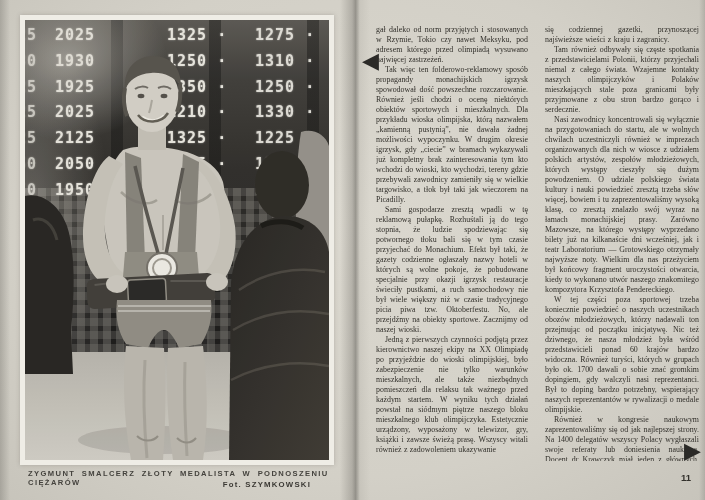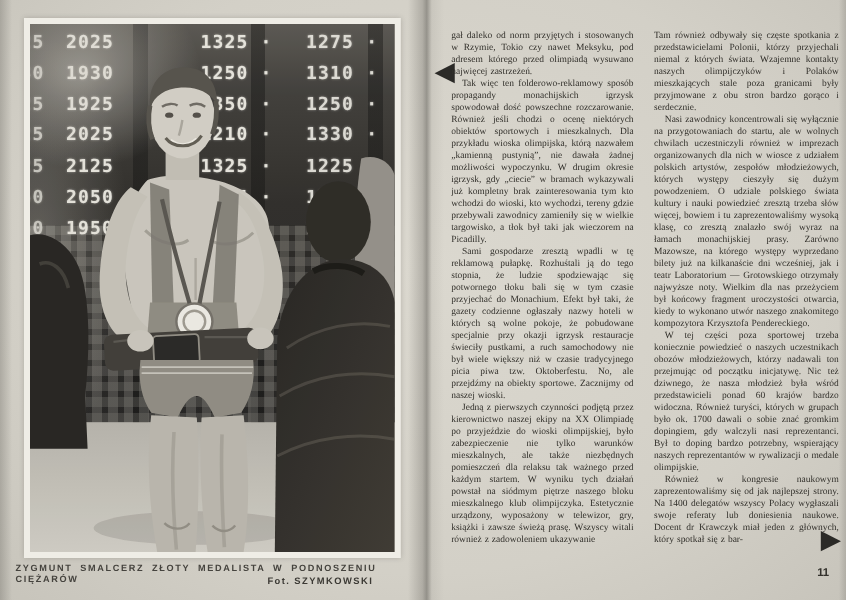--- a/index.html
+++ b/index.html
@@ -30,21 +30,21 @@
   .num-col span{height:25.8px;line-height:25px;text-shadow:0 0 2px rgba(244,242,234,.55);}
   .col-a{left:-28px;opacity:.8;}
   .col-b{left:30px;}
   .col-c{left:142px;}
   .col-d{left:230px;opacity:.95;}
   .glare{position:absolute;inset:0;pointer-events:none;
     background:radial-gradient(ellipse 160px 130px at 14% 9%,rgba(216,212,202,.55),transparent 62%),
                radial-gradient(ellipse 110px 250px at 2% 42%,rgba(216,212,202,.30),transparent 70%);}
   .figures{position:absolute;inset:0;width:304px;height:440px;}
 
-  .caption{position:absolute;left:13px;top:469px;width:310px;
+  .caption{position:absolute;left:28px;top:469px;width:310px;
     font-family:"Liberation Sans",sans-serif;font-size:7.6px;font-weight:bold;
     letter-spacing:1.4px;word-spacing:3px;color:#45433e;}
   .credit{position:absolute;left:13px;top:480px;width:308px;text-align:right;padding-right:10px;
     font-family:"Liberation Sans",sans-serif;font-size:7.8px;font-weight:bold;
     letter-spacing:1.2px;color:#3c3a35;box-sizing:border-box;}
 
   
   .nav{position:absolute;color:#2b2a27;font-family:"DejaVu Sans",sans-serif;line-height:1;}
   .nav-prev{left:362px;top:50px;font-size:22px;}
   .nav-next{left:684px;top:440px;font-size:22px;}
@@ -190,21 +190,22 @@
           <p>Tak więc ten folderowo-reklamowy sposób propagandy monachijskich igrzysk spowodował dość powszechne rozczarowanie. Również jeśli chodzi o ocenę niektórych obiektów sportowych i mieszkalnych. Dla przykładu wioska olimpijska, którą nazwałem „kamienną pustynią”, nie dawała żadnej możliwości wypoczynku. W drugim okresie igrzysk, gdy „ciecie” w bramach wykazywali już kompletny brak zainteresowania tym kto wchodzi do wioski, kto wychodzi, tereny gdzie przebywali zawodnicy zamieniły się w wielkie targowisko, a tłok był taki jak wieczorem na Picadilly.</p>
           <p>Sami gospodarze zresztą wpadli w tę reklamową pułapkę. Rozhuśtali ją do tego stopnia, że ludzie spodziewając się potwornego tłoku bali się w tym czasie przyjechać do Monachium. Efekt był taki, że gazety codzienne ogłaszały nazwy hoteli w których są wolne pokoje, że pobudowane specjalnie przy okazji igrzysk restauracje świeciły pustkami, a ruch samochodowy nie był wiele większy niż w czasie tradycyjnego picia piwa tzw. Oktoberfestu. No, ale przejdźmy na obiekty sportowe. Zacznijmy od naszej wioski.</p>
         </div>
       <div>
           <p>Jedną z pierwszych czynności podjętą przez kierownictwo naszej ekipy na XX Olimpiadę po przyjeździe do wioski olimpijskiej, było zabezpieczenie nie tylko warunków mieszkalnych, ale także niezbędnych pomieszczeń dla relaksu tak ważnego przed każdym startem. W wyniku tych działań powstał na siódmym piętrze naszego bloku mieszkalnego klub olimpijczyka. Estetycznie urządzony, wyposażony w telewizor, gry, książki i zawsze świeżą prasę. Wszyscy witali również z zadowoleniem ukazywanie</p>
         </div>
     </div>
 
     <div class="col col2">
       <div class="cont">
-          <p>Tam również odbywały się częste spotkania z przedstawicielami Polonii, którzy przyjechali niemal z których świata. Wzajemne kontakty naszych olimpijczyków i Polaków mieszkających stale poza granicami były przyjmowane z obu stron bardzo gorąco i serdecznie.</p>
+          <p>się codziennej gazetki, przynoszącej najświeższe wieści z kraju i zagranicy.</p>
+          <p>Tam również odbywały się częste spotkania z przedstawicielami Polonii, którzy przyjechali niemal z całego świata. Wzajemne kontakty naszych olimpijczyków i Polaków mieszkających stale poza granicami były przyjmowane z obu stron bardzo gorąco i serdecznie.</p>
           <p>Nasi zawodnicy koncentrowali się wyłącznie na przygotowaniach do startu, ale w wolnych chwilach uczestniczyli również w imprezach organizowanych dla nich w wiosce z udziałem polskich artystów, zespołów młodzieżowych, których występy cieszyły się dużym powodzeniem. O udziale polskiego świata kultury i nauki powiedzieć zresztą trzeba słów więcej, bowiem i tu zaprezentowaliśmy wysoką klasę, co zresztą znalazło swój wyraz na łamach monachijskiej prasy. Zarówno Mazowsze, na którego występy wyprzedano bilety już na kilkanaście dni wcześniej, jak i teatr Laboratorium — Grotowskiego otrzymały najwyższe noty. Wielkim dla nas przeżyciem był końcowy fragment uroczystości otwarcia, kiedy to wykonano utwór naszego znakomitego kompozytora Krzysztofa Pendereckiego.</p>
           <p>W tej części poza sportowej trzeba koniecznie powiedzieć o naszych uczestnikach obozów młodzieżowych, którzy nadawali ton przejmując od początku inicjatywę. Nic też dziwnego, że nasza młodzież była wśród przedstawicieli ponad 60 krajów bardzo widoczna. Również turyści, których w grupach było ok. 1700 dawali o sobie znać gromkim dopingiem, gdy walczyli nasi reprezentanci. Był to doping bardzo potrzebny, wspierający naszych reprezentantów w rywalizacji o medale olimpijskie.</p>
           <p>Również w kongresie naukowym zaprezentowaliśmy się od jak najlepszej strony. Na 1400 delegatów wszyscy Polacy wygłaszali swoje referaty lub doniesienia naukowe. Docent dr Krawczyk miał jeden z głównych, który spotkał się z bar-</p>
         </div>
     </div>
 
     <span class="nav nav-next">▶</span>
     <div class="folio">11</div>
   </div>
 

